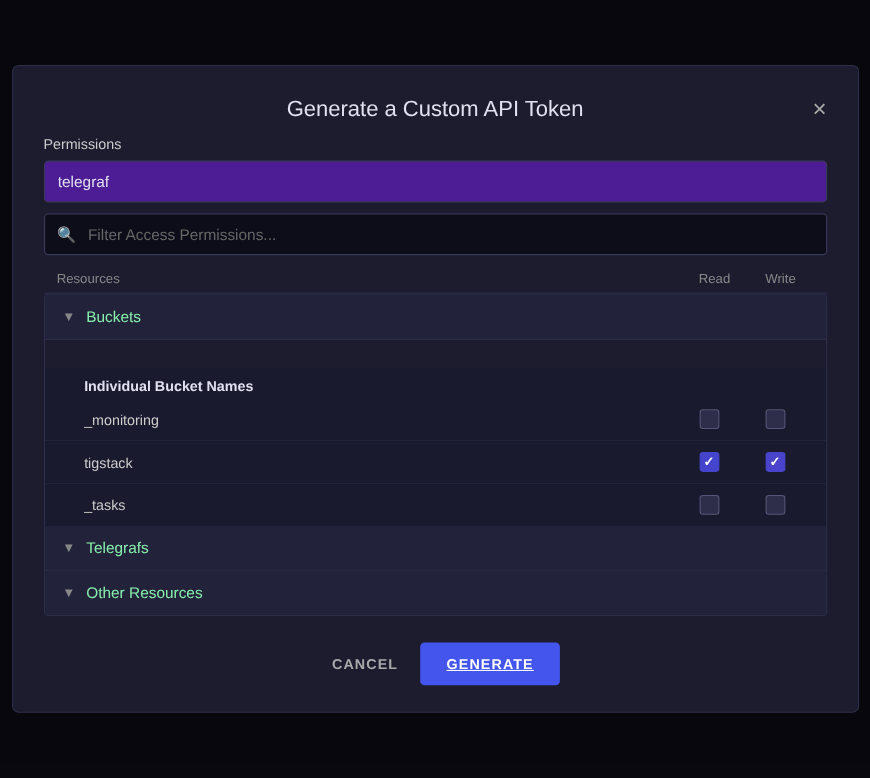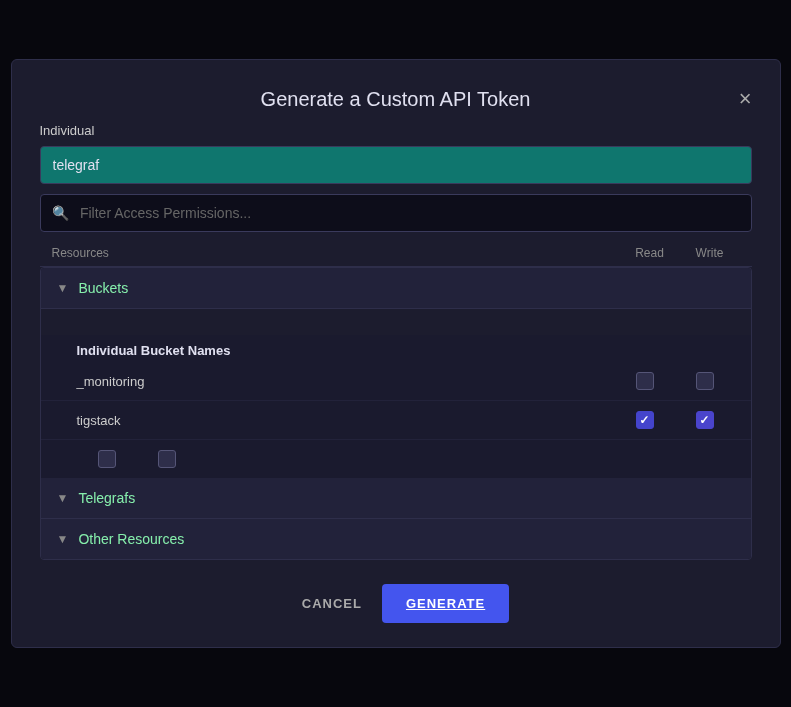--- a/index.html
+++ b/index.html
@@ -65,21 +65,21 @@
     }
 
     .description-label {
       font-size: 13px;
       color: #ccc;
       margin-bottom: 8px;
     }
 
     .description-input {
       width: 100%;
-      background: #0f766e;
+      background: #4c1d95;
       border: 1px solid #3a3a5c;
       border-radius: 4px;
       color: #e0e0f0;
       font-size: 14px;
       padding: 10px 12px;
       outline: none;
       margin-bottom: 10px;
     }
 
     .filter-container {
@@ -284,21 +284,21 @@
 
 <div class="overlay">
   <div class="modal">
 
     <div class="modal-header">
       <h2 class="modal-title">Generate a Custom API Token</h2>
       <button class="close-btn">×</button>
     </div>
 
     <div>
-      <div class="description-label">Individual</div>
+      <div class="description-label">Permissions</div>
       <input class="description-input" type="text" value="telegraf" style="">
     </div>
 
     <div class="filter-container">
       <span class="filter-icon">🔍</span>
       <input class="filter-input" type="text" placeholder="Filter Access Permissions..." style="">
     </div>
 
     <div class="table-header">
       <div class="resources-col">Resources</div>
@@ -332,20 +332,21 @@
           <span class="resource-name">tigstack</span>
           <div class="checkbox-col">
             <input type="checkbox" class="checkbox" checked="" style="">
           </div>
           <div class="checkbox-col">
             <input type="checkbox" class="checkbox checked-write" checked="" style="">
           </div>
         </div>
 
         <div class="resource-row">
+          <span class="resource-name">_tasks</span>
           <div class="checkbox-col">
             <input type="checkbox" class="checkbox" style="">
           </div>
           <div class="checkbox-col">
             <input type="checkbox" class="checkbox" style="">
           </div>
         </div>
       </div>
 
       <div class="section-header">

